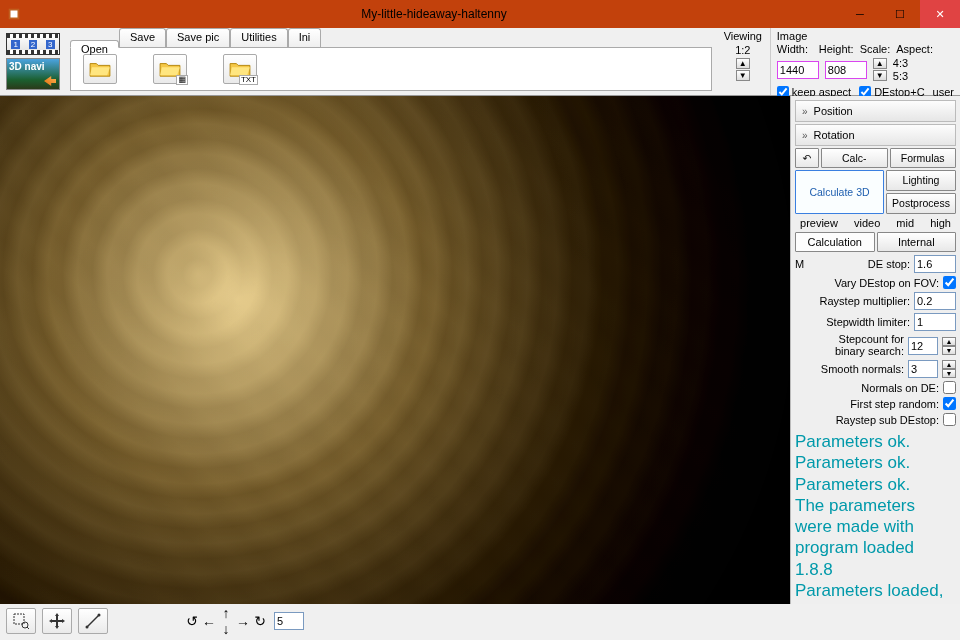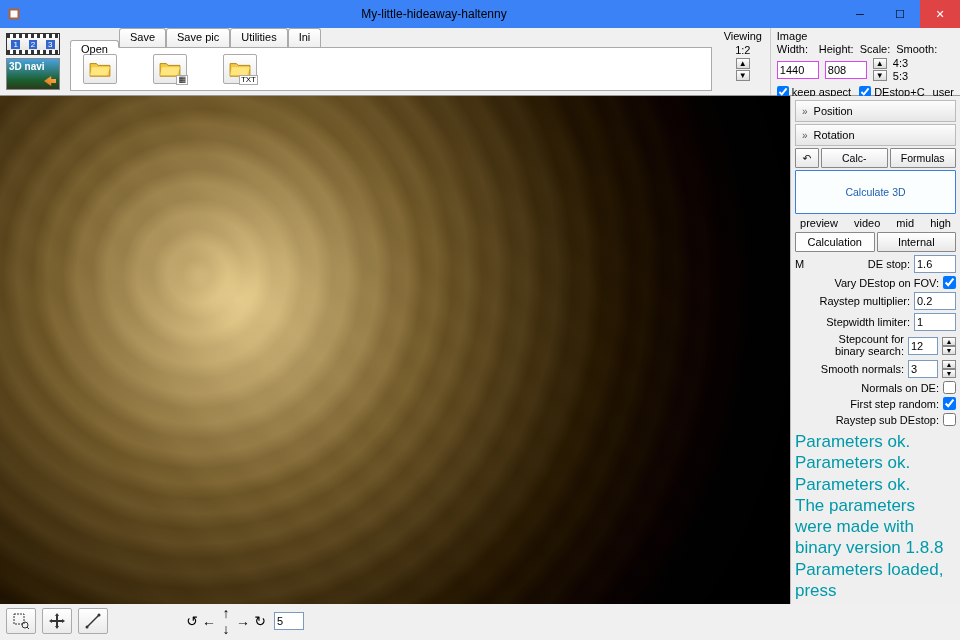--- a/index.html
+++ b/index.html
@@ -1,18 +1,18 @@
 <!DOCTYPE html>
 <html><head>
 <meta charset="utf-8">
 <style>
 * { box-sizing: border-box; margin: 0; padding: 0; font-family: "Segoe UI", Tahoma, sans-serif; font-size: 11px; }
 body { width: 960px; height: 640px; overflow: hidden; background: #f0f0f0; }
 
-.titlebar { height: 28px; background: #3b82f6; display: flex; align-items: center; color: #000; }
+.titlebar { height: 28px; background: #c2410c; display: flex; align-items: center; color: #000; }
 .titlebar .icon { width: 28px; height: 28px; display: flex; align-items: center; justify-content: center; }
 .titlebar .icon svg { width: 14px; height: 14px; }
 .titlebar .title { flex: 1; text-align: center; font-size: 12px; }
 .titlebar .win-buttons { display: flex; }
 .titlebar .win-btn { width: 40px; height: 28px; display: flex; align-items: center; justify-content: center; color: #000; }
 .titlebar .win-btn.close { background: #e04343; color: #fff; }
 
 .topbar { height: 68px; background: #f0f0f0; display: flex; border-bottom: 1px solid #999; }
 .nav-thumbs { display: flex; flex-direction: column; justify-content: center; gap: 3px; padding: 3px 6px; }
 .filmstrip { width: 54px; height: 22px; background: linear-gradient(#fff,#e0e0e0); border: 1px solid #333; position: relative; display:flex; align-items:center; justify-content:space-around;}
@@ -159,21 +159,21 @@
       <div class="col">
           <span>&nbsp;</span>
           <span>Height:</span>
         </div>
       <div class="col scale-col">
           <span>&nbsp;</span>
           <span>Scale:</span>
         </div>
       <div class="col aspect-col">
           <span>&nbsp;</span>
-          <span>Smooth:</span>
+          <span>Aspect:</span>
         </div>
     </div>
     <div class="row">
       <input type="text" value="1440" style="">
       <input type="text" value="808" style="">
       <div class="ratio-row">
         <div class="arrow-btn">▲</div>
         <div class="arrow-btn">▼</div>
       </div>
       <div class="col aspect-col" style="line-height:1.1">
@@ -209,20 +209,24 @@
         <span>Rotation</span>
       </div>
 
     <div class="row-btns">
       <div class="btn" style="flex:0 0 24px">↶</div>
       <div class="btn">Calc-</div>
       <div class="btn">Formulas</div>
     </div>
     <div class="row-btns">
       <div class="btn big" style="flex:1.1">Calculate 3D</div>
+      <div style="flex:1;display:flex;flex-direction:column;gap:2px;">
+        <div class="btn">Lighting</div>
+        <div class="btn">Postprocess</div>
+      </div>
     </div>
     <div class="row-btns prev">
       <span>preview</span>
       <span>video</span>
       <span>mid</span>
       <span>high</span>
     </div>
     <div class="grid2">
       <div class="btn" style="background:#fdfdfd">Calculation</div>
       <div class="btn">Internal</div>
@@ -273,21 +277,21 @@
     <div class="param-row">
         <label>Raystep sub DEstop:</label>
         <input type="checkbox" style="">
       </div>
 
     <div class="log">
       <div>Parameters ok.</div>
       <div>Parameters ok.</div>
       <div>Parameters ok.</div>
       <div>The parameters were made with</div>
-      <div>binary version 1.8.8</div>
+      <div>program loaded 1.8.8</div>
       <div>Parameters loaded, press</div>
     </div>
   </div>
 </div>
 
 <div class="bottombar">
   <div class="tool-btn">
       <svg viewBox="0 0 16 16">
         <rect x="1" y="1" width="10" height="10" fill="none" stroke="#333" stroke-dasharray="2 1"></rect>
         <circle cx="12" cy="12" r="3" fill="none" stroke="#333"></circle>

